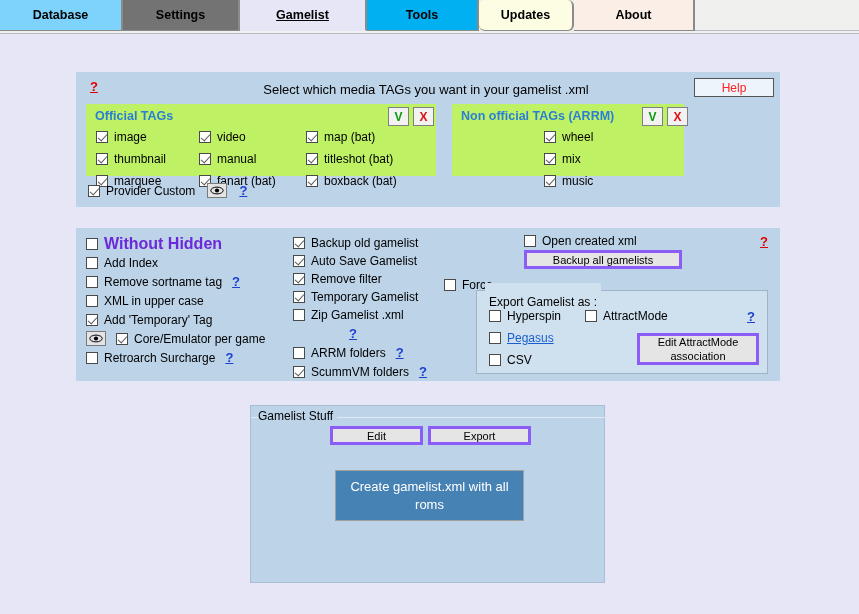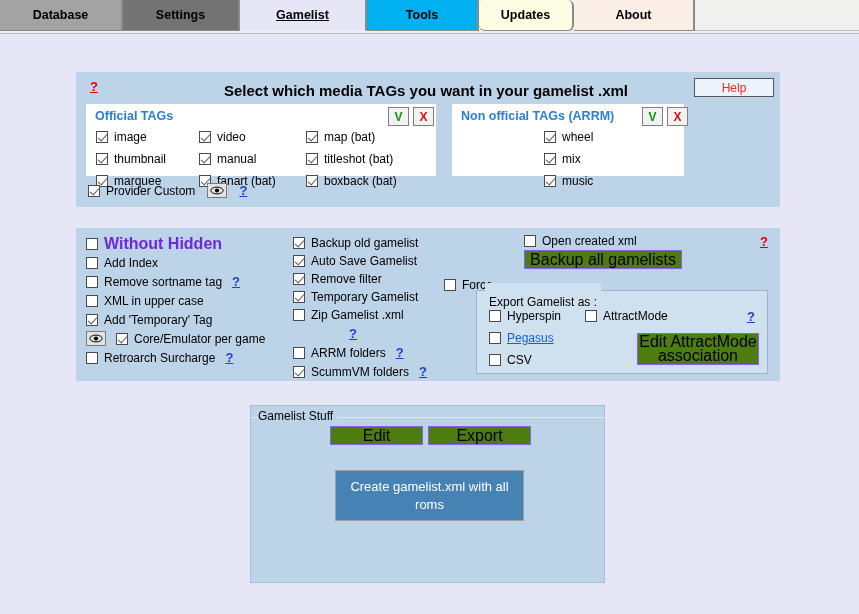--- a/index.html
+++ b/index.html
@@ -32,21 +32,21 @@
     line-height: 31px;
     text-align: center;
     font-weight: bold;
     font-size: 12.5px;
     color: #000;
     border-right: 2px solid #8a8a8a;
     border-bottom: 1px solid #8a8a8a;
     box-sizing: border-box;
     user-select: none;
   }
-  .tab.t-database { width: 123px; background: #a3a3a3; }
+  .tab.t-database { width: 123px; background: #7dd3fc; }
   .tab.t-settings { width: 117px; background: #737373; }
   .tab.t-gamelist {
     width: 127px;
     background: #e6e6f6;
     border-bottom: 1px solid #e6e6f6;
   }
   .tab.t-gamelist span { text-decoration: underline; }
   .tab.t-tools    { width: 112px; background: #00b0f0; }
   .tab.t-updates  { width: 95px; background: #fdfde4; border-radius: 6px; }
   .tab.t-about    { width: 121px; background: #faeee6; }
@@ -89,25 +89,25 @@
     color: #1a3fd0;
     font-weight: bold;
     font-size: 13px;
     text-decoration: underline;
     cursor: pointer;
     user-select: none;
   }
   .qmark.red { color: #e00000; }
 
   .btn {
-    background: #4d7c0f;
-    border: 1px solid #8b5cf6;
+    background: #e5e5e5;
+    border: 3px solid #8b5cf6;
     box-sizing: border-box;
     text-align: center;
-    font-size: 16px;
+    font-size: 11px;
     color: #000;
     cursor: pointer;
     user-select: none;
     display: flex;
     align-items: center;
     justify-content: center;
   }
 
   .eye-btn {
     width: 20px; height: 15px;
@@ -126,40 +126,40 @@
     position: absolute;
     left: 76px; top: 72px;
     width: 704px; height: 135px;
     background: #bcd3e8;
   }
   #media-panel-title {
     position: absolute;
     left: 130px; top: 10px;
     width: 440px;
     text-align: center;
-    font-weight: bold;
-    font-size: 15px;
+    font-weight: normal;
+    font-size: 13px;
   }
   #media-help-q {
     position: absolute;
     left: 14px; top: 7px;
   }
   #help-button {
     position: absolute;
     right: 6px; top: 6px;
     width: 80px; height: 19px;
     background: #eef4fb;
     border: 1px solid #555;
     color: #ff2020;
     font-size: 12px;
   }
 
   .taggroup {
     position: absolute;
-    background: #ffffff;
+    background: #bef264;
     box-sizing: border-box;
   }
   #official-group { left: 10px; top: 32px; width: 350px; height: 72px; }
   #nonofficial-group { left: 376px; top: 32px; width: 232px; height: 72px; }
   .taggroup-title {
     position: absolute;
     left: 9px; top: 5px;
     color: #2a7fd4;
     font-weight: bold;
     font-size: 12.5px;

